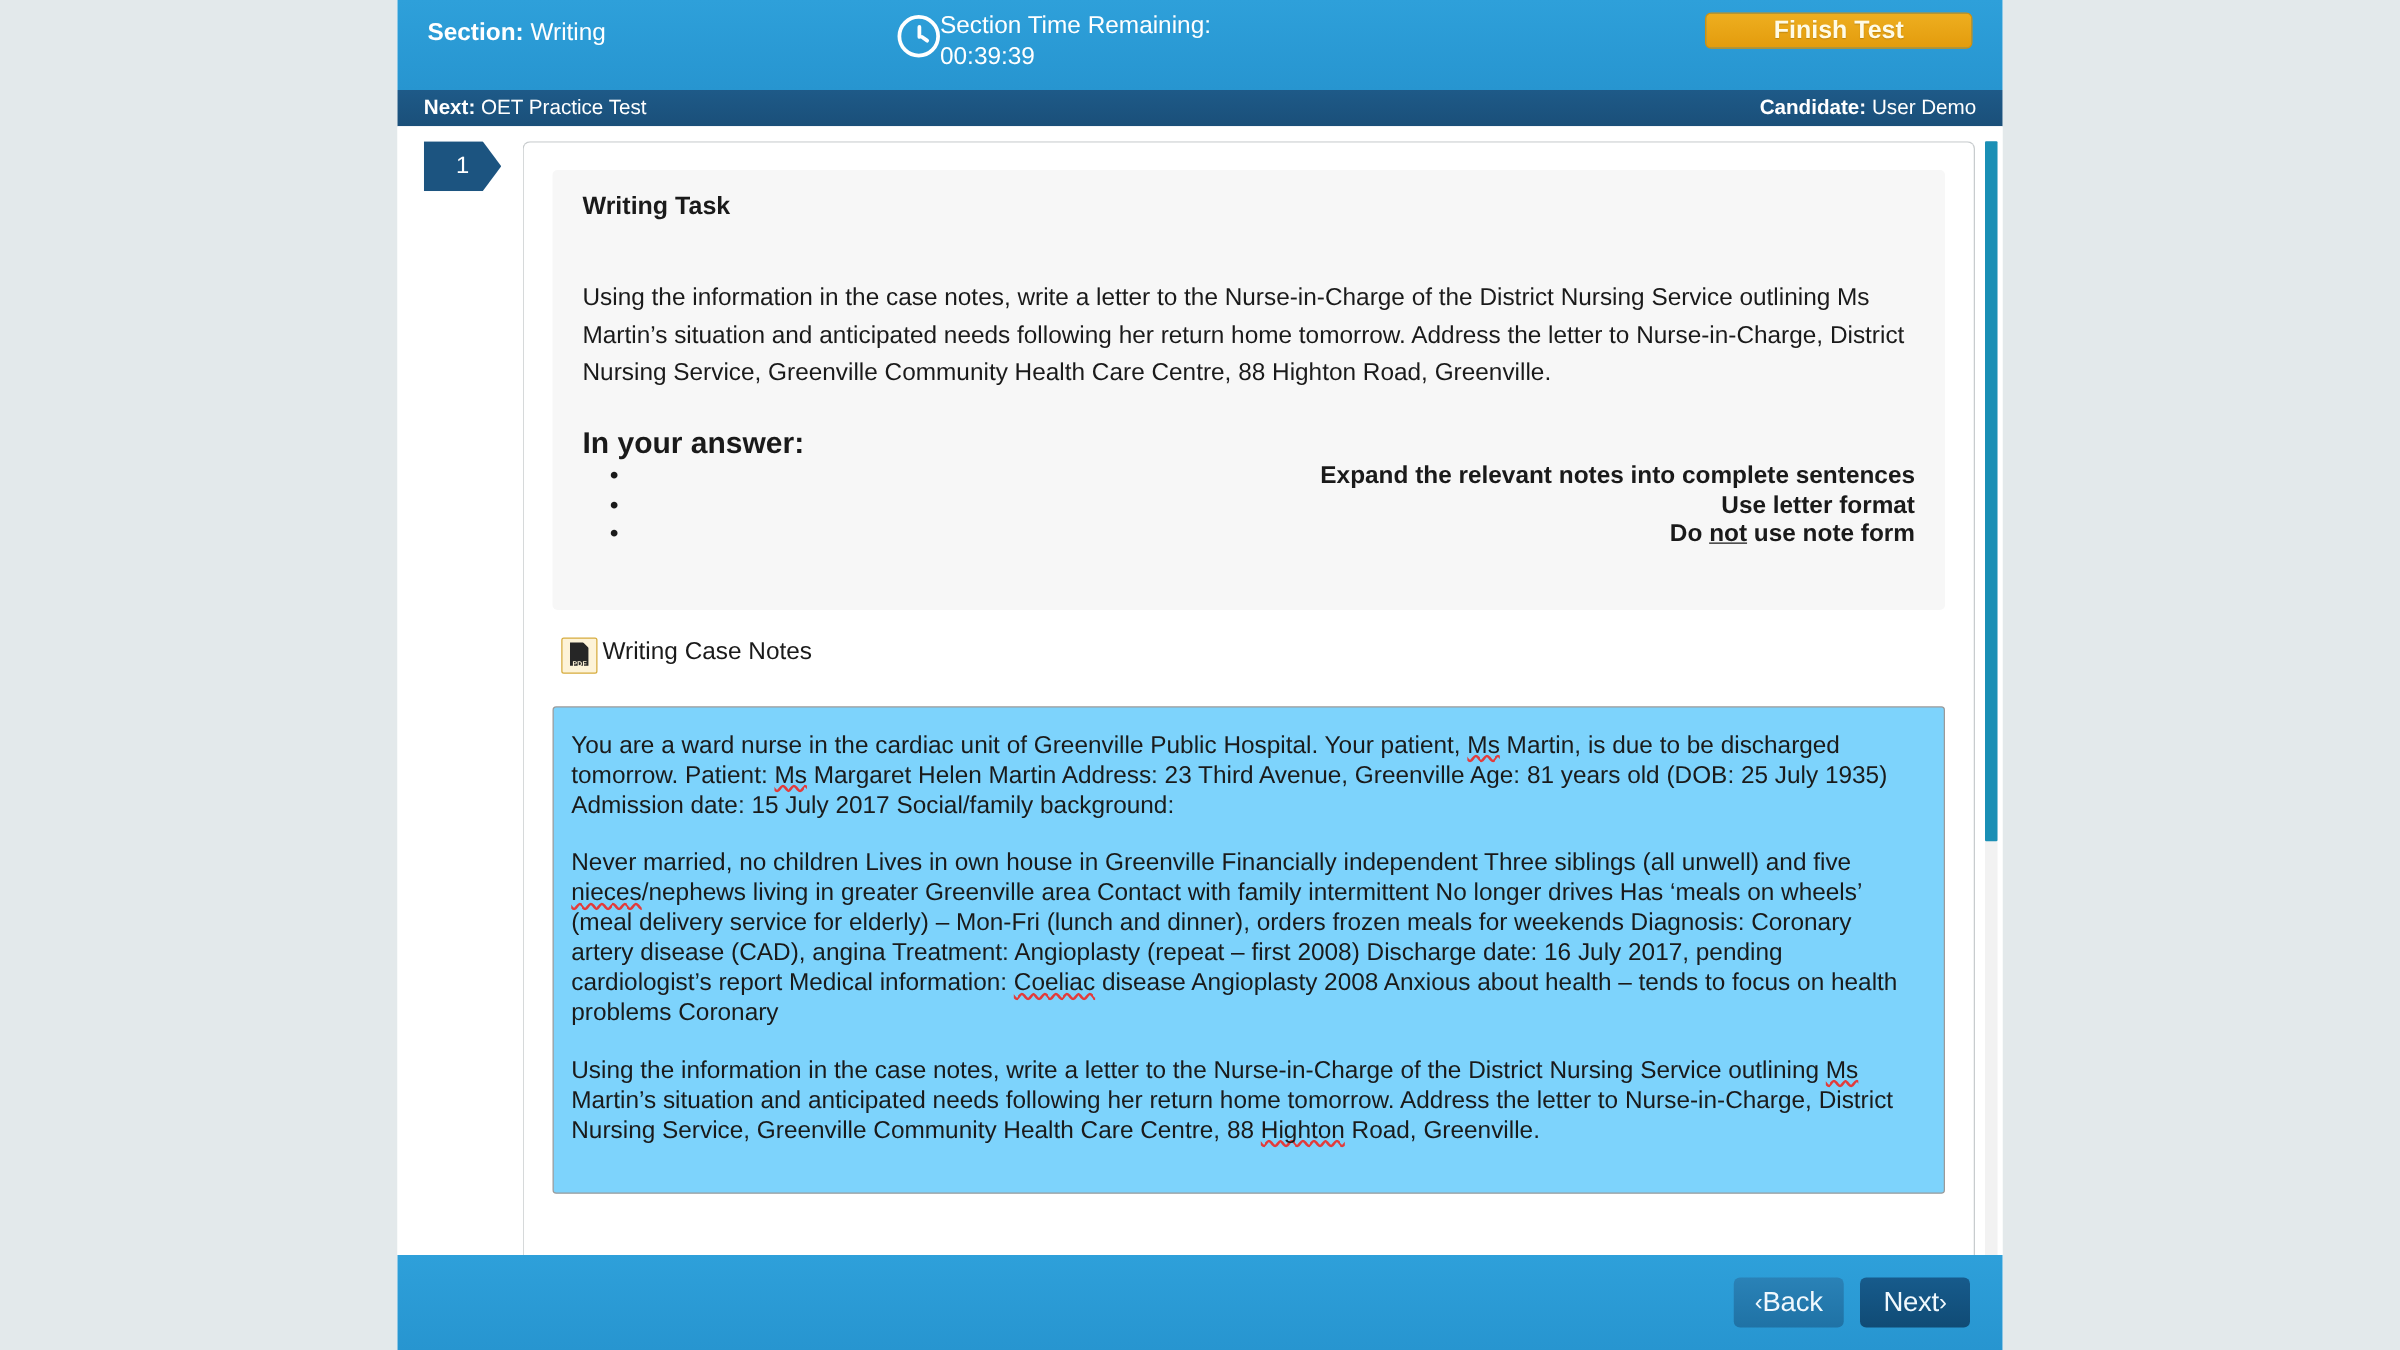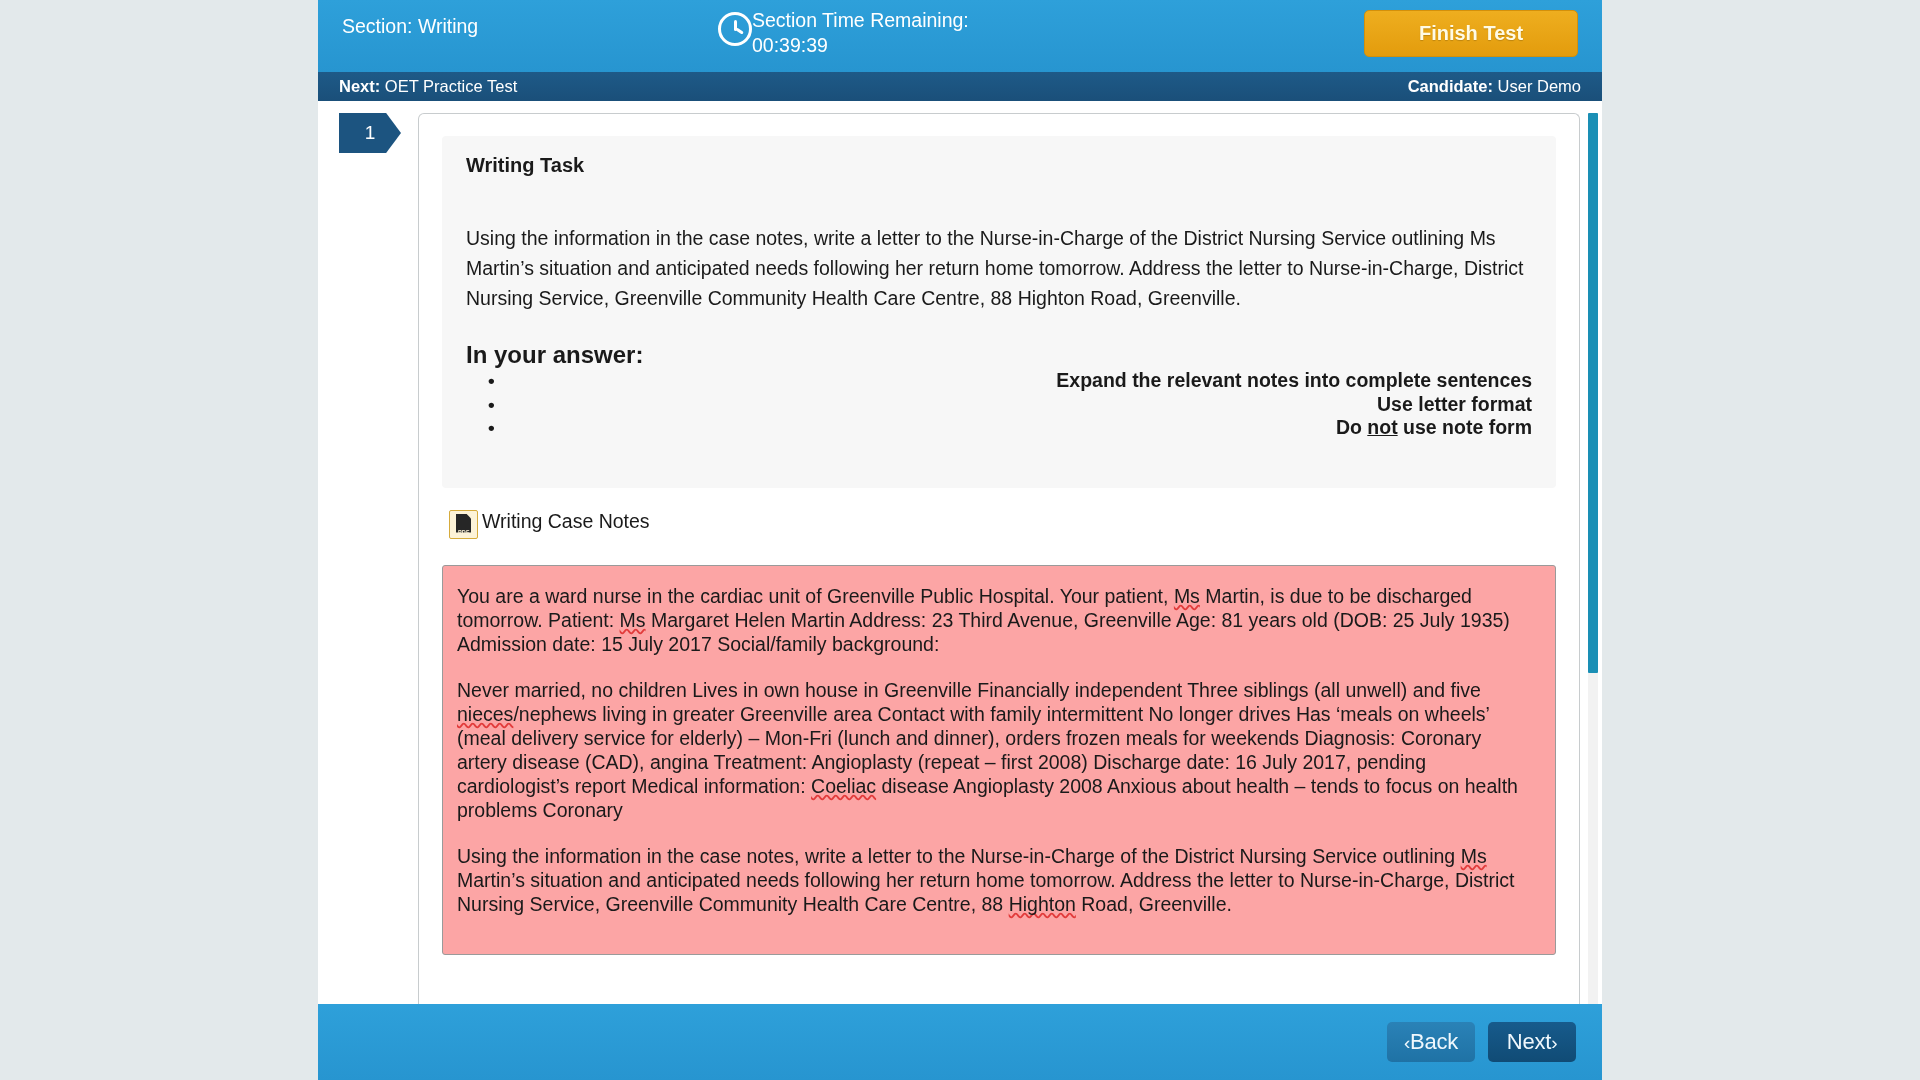--- a/index.html
+++ b/index.html
@@ -41,21 +41,21 @@
 
   .section-label {
     position: absolute;
     left: 24px;
     top: 14px;
     color: #ffffff;
     font-size: 19.5px;
     line-height: 24px;
     white-space: nowrap;
   }
-  .section-label .b { font-weight: normal; margin-top: 36px; }
+  .section-label .b { font-weight: bold; margin-top: 36px; }
 
   .timer-wrap {
     position: absolute;
     left: 400px;
     top: 8px;
     display: flex;
     align-items: flex-start;
   }
 
   .clock-icon {
@@ -95,21 +95,21 @@
     font-size: 19.5px;
     line-height: 25px;
     white-space: nowrap;
   }
 
   .finish-btn {
     position: absolute;
     right: 24px;
     top: 10px;
     width: 214px;
-    height: 47px;
+    height: 29px;
     background: #e8a317;
     background: linear-gradient(180deg, #eeae1f 0%, #e39c0d 100%);
     border: 1px solid #d3900a;
     border-radius: 5px;
     color: #fffbe6;
     font-size: 20px;
     font-weight: bold;
     cursor: pointer;
     font-family: "Liberation Sans", sans-serif;
     text-shadow: 0 1px 1px rgba(0,0,0,0.18);
@@ -271,21 +271,21 @@
     font-size: 19.5px;
     color: #1a1a1a;
     cursor: pointer;
   }
 
   
   .notes-box {
     margin-top: 26px;
     border: 1px solid #9a9a9a;
     border-radius: 3px;
-    background: #fca5a5;
+    background: #7dd3fc;
     padding: 18px 22px 22px 14px;
     height: 390px;
     overflow: hidden;
   }
 
   .notes-p {
     font-size: 19.5px;
     line-height: 24px;
     color: #1a1a1a;
     margin-bottom: 22px;

